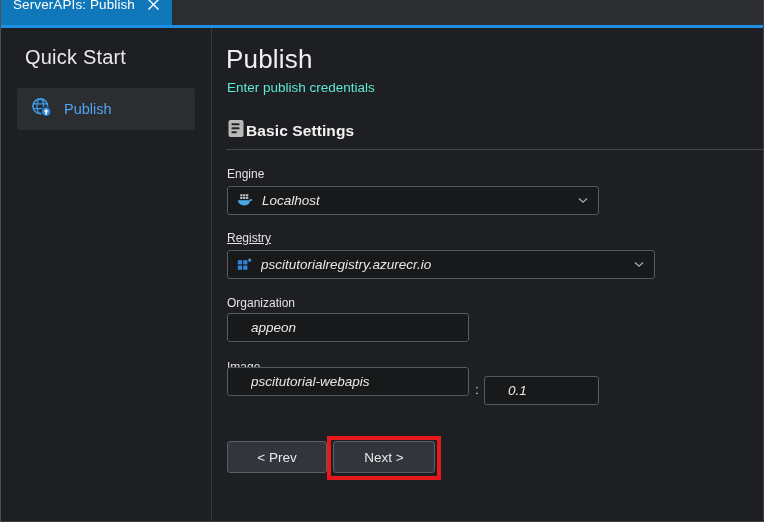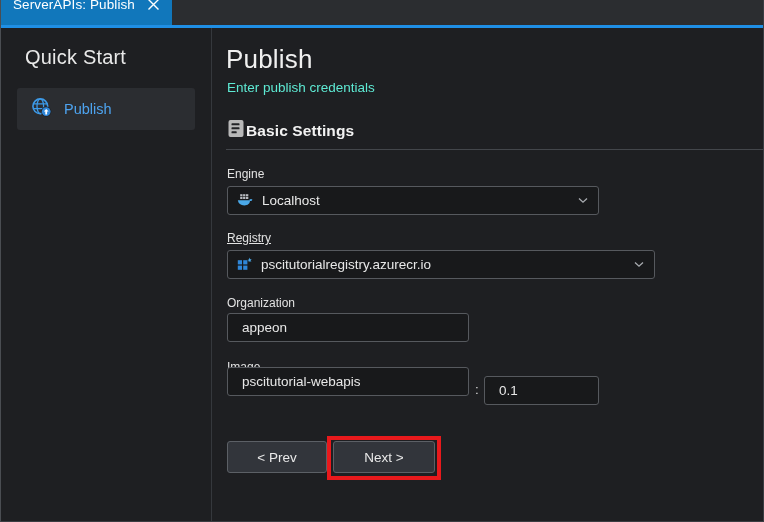--- a/index.html
+++ b/index.html
@@ -177,31 +177,32 @@
   .control {
     position: absolute;
     box-sizing: border-box;
     background: #18191b;
     border: 1px solid #56595e;
     border-radius: 3px;
     display: flex;
     align-items: center;
     height: 29px;
     cursor: text;
+    font-style: italic;
   }
   .control.select { cursor: pointer; }
   .control-icon {
     flex: 0 0 auto;
     margin-left: 9px;
     display: flex;
     align-items: center;
   }
   .control-value {
     flex: 1 1 auto;
-    margin-left: 14px;
+    margin-left: 23px;
     font-size: 13.5px;
     color: #e8e8e8;
     white-space: nowrap;
     overflow: hidden;
   }
   .control.select .control-value { margin-left: 8px; }
   .chevron {
     flex: 0 0 auto;
     margin-right: 10px;
     display: flex;

